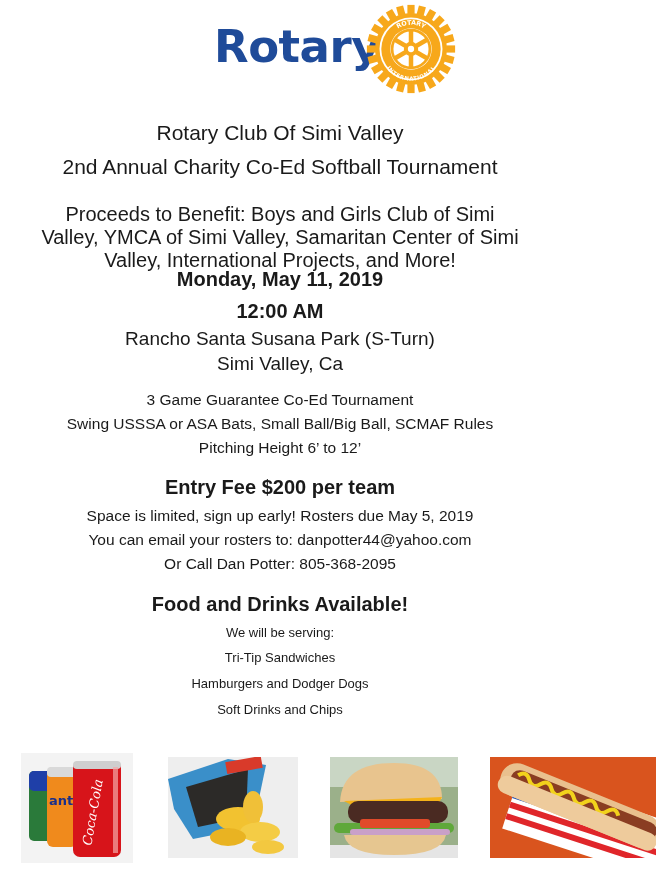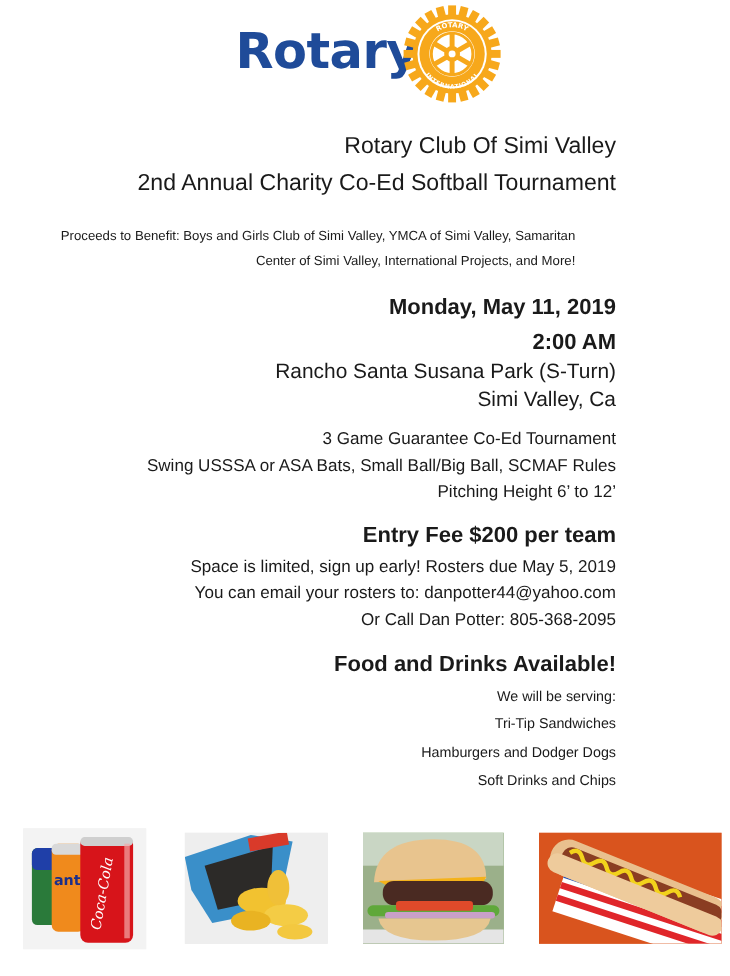--- a/index.html
+++ b/index.html
@@ -7,25 +7,25 @@
     width:664px; height:887px; background:#ffffff; position:relative; overflow:hidden;
     font-family:"Liberation Sans", sans-serif; color:#1a1a1a;
   }
   .logo { position:absolute; left:0; top:0; width:664px; height:110px; }
   .logo-text {
     position:absolute; left:214px; top:20px;
     font-family:"DejaVu Sans", sans-serif; font-weight:bold; font-size:45px;
     color:#1F4B99; letter-spacing:-0.5px;
   }
   .wheel { position:absolute; left:366px; top:4px; width:90px; height:90px; }
-  .center { position:absolute; left:0; width:560px; text-align:right; }
+  .center { position:absolute; left:0; width:560px; text-align:center; }
   .title { font-size:21px; line-height:30px; }
   .t1 { top:118px; }
   .t2 { top:152px; }
-  .benefit { top:203px; font-size:12px; line-height:23px; padding:0 37px; box-sizing:border-box; }
+  .benefit { top:203px; font-size:20px; line-height:23px; padding:0 37px; box-sizing:border-box; }
   .date { top:265px; font-size:20px; font-weight:bold; line-height:28px; }
   .time { top:297px; font-size:20px; font-weight:bold; line-height:28px; }
   .loc { font-size:19px; line-height:23px; }
   .l1 { top:327px; } .l2 { top:352px; }
   .rules { font-size:15.5px; line-height:24px; }
   .r1 { top:388px; } .r2 { top:412px; } .r3 { top:436px; }
   .fee { top:473px; font-size:20px; font-weight:bold; line-height:28px; }
   .info { font-size:15.5px; line-height:24px; }
   .i1 { top:504px; } .i2 { top:528px; } .i3 { top:552px; }
   .food { top:590px; font-size:20px; font-weight:bold; line-height:28px; }
@@ -94,21 +94,21 @@
     </text>
   </svg>
 </div>
 
 <div class="center title t1">Rotary Club Of Simi Valley</div>
 <div class="center title t2">2nd Annual Charity Co-Ed Softball Tournament</div>
 
 <div class="center benefit">Proceeds to Benefit: Boys and Girls Club of Simi Valley, YMCA of Simi Valley, Samaritan Center of Simi Valley, International Projects, and More!</div>
 
 <div class="center date">Monday, May 11, 2019</div>
-<div class="center time">2:00 AM</div>
+<div class="center time">12:00 AM</div>
 <div class="center loc l1">Rancho Santa Susana Park (S-Turn)</div>
 <div class="center loc l2">Simi Valley, Ca</div>
 
 <div class="center rules r1">3 Game Guarantee Co-Ed Tournament</div>
 <div class="center rules r2">Swing USSSA or ASA Bats, Small Ball/Big Ball, SCMAF Rules</div>
 <div class="center rules r3">Pitching Height 6’ to 12’</div>
 
 <div class="center fee">Entry Fee $200 per team</div>
 <div class="center info i1">Space is limited, sign up early! Rosters due May 5, 2019</div>
 <div class="center info i2">You can email your rosters to: danpotter44@yahoo.com</div>

